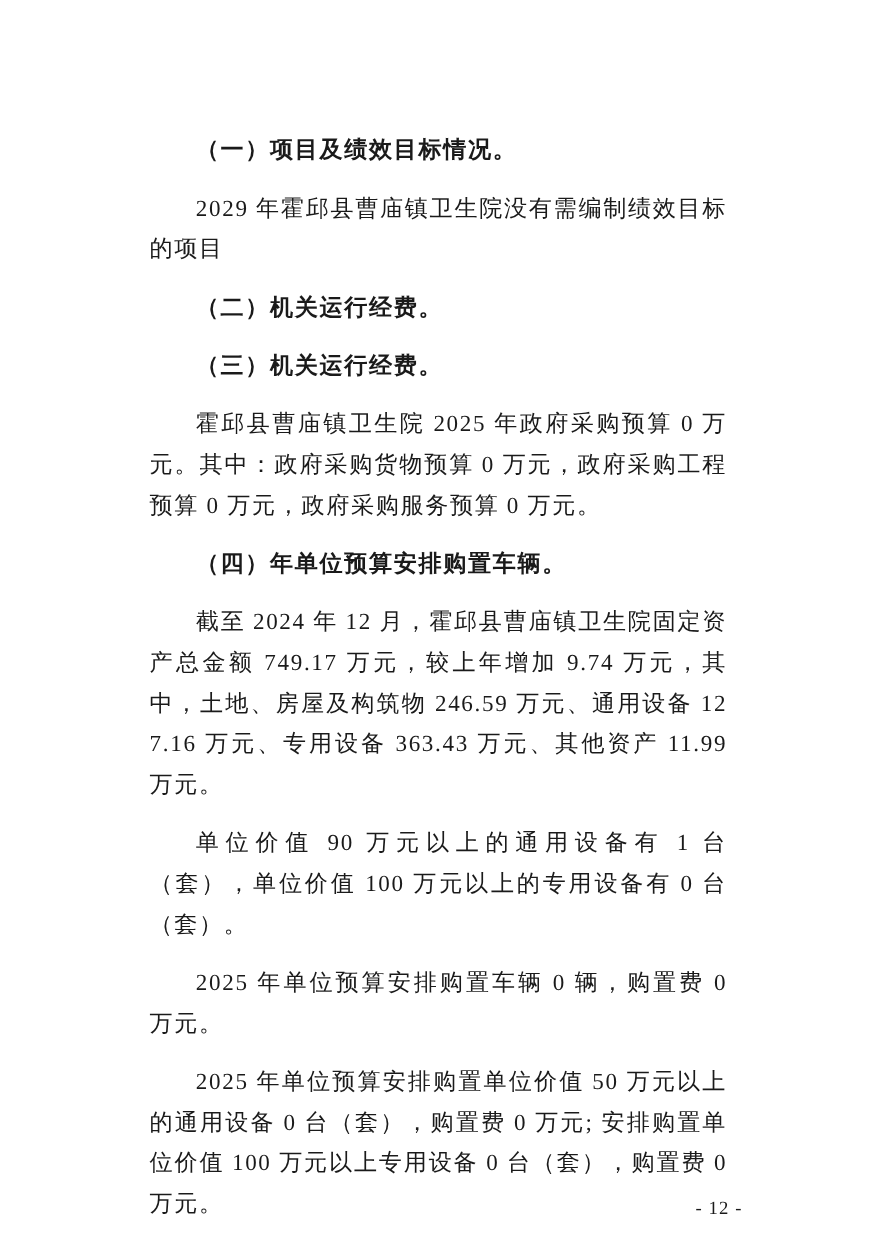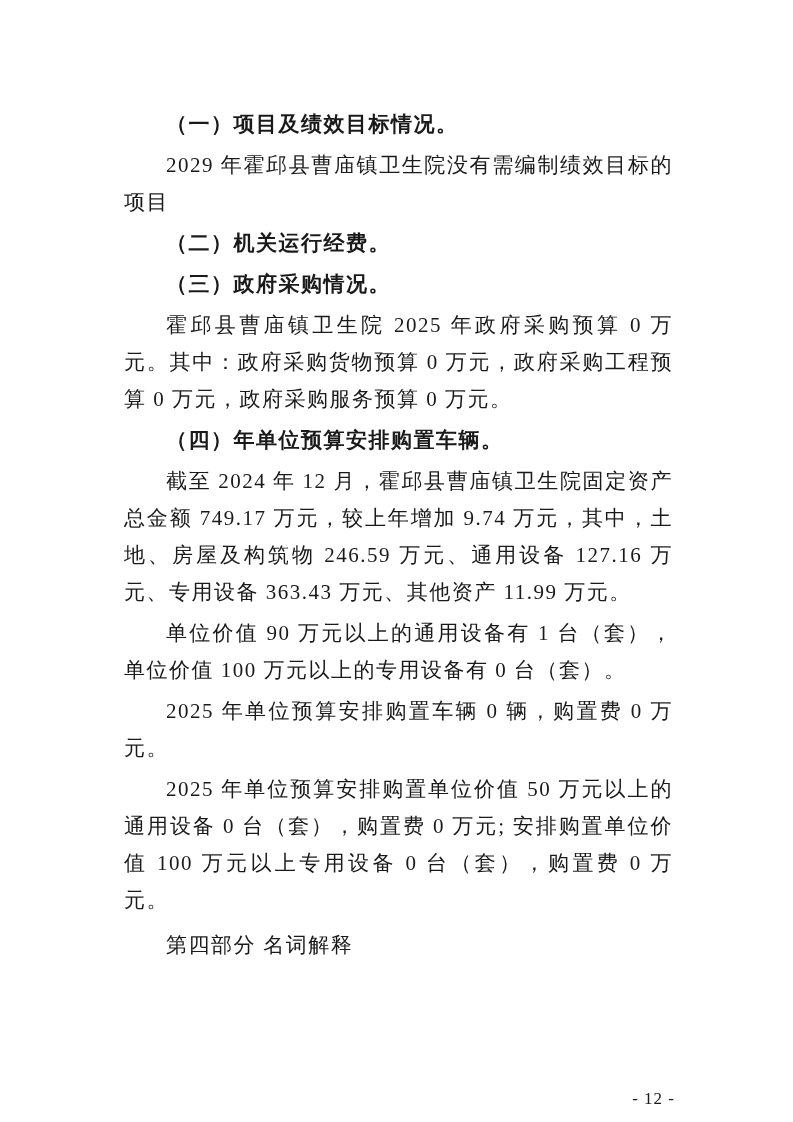--- a/index.html
+++ b/index.html
@@ -16,21 +16,21 @@
     font-family: "Liberation Serif", "DejaVu Serif", serif;
     color: #1a1a1a;
   }
   .content {
     position: absolute;
     left: 120px;
     top: 102px;
     width: 557px;
   }
   .content p {
-    margin: 4px;
+    margin: 16px;
     font-size: 21px;
     line-height: 37px;
     text-indent: 2em;
     letter-spacing: 1.5px;
     text-align: justify;
     word-break: break-all;
   }
   .sec-heading {
     font-weight: bold;
     text-align: left !important;
@@ -56,21 +56,21 @@
   }
 </style>
 </head>
 <body>
 
 <div class="page" style="background: rgb(255, 255, 255); color: rgb(26, 26, 26);">
   <div class="content">
     <p class="sec-heading">（一）项目及绩效目标情况。</p>
     <p class="para">2029 年霍邱县曹庙镇卫生院没有需编制绩效目标的项目</p>
     <p class="sec-heading">（二）机关运行经费。</p>
-    <p class="sec-heading">（三）政府采购情况。</p>
+    <p class="sec-heading">（三）机关运行经费。</p>
     <p class="para">霍邱县曹庙镇卫生院 2025 年政府采购预算 0 万元。其中：政府采购货物预算 0 万元，政府采购工程预算 0 万元，政府采购服务预算 0 万元。</p>
     <p class="sec-heading">（四）年单位预算安排购置车辆。</p>
     <p class="para">截至 2024 年 12 月，霍邱县曹庙镇卫生院固定资产总金额 749.17 万元，较上年增加 9.74 万元，其中，土地、房屋及构筑物 246.59 万元、通用设备 127.16 万元、专用设备 363.43 万元、其他资产 11.99 万元。</p>
     <p class="para">单位价值 90 万元以上的通用设备有 1 台（套），单位价值 100 万元以上的专用设备有 0 台（套）。</p>
     <p class="para">2025 年单位预算安排购置车辆 0 辆，购置费 0 万元。</p>
     <p class="para">2025 年单位预算安排购置单位价值 50 万元以上的通用设备 0 台（套），购置费 0 万元; 安排购置单位价值 100 万元以上专用设备 0 台（套），购置费 0 万元。</p>
     <p class="part-heading">第四部分 名词解释</p>
   </div>
   <div class="page-number">- 12 -</div>
 </div>

